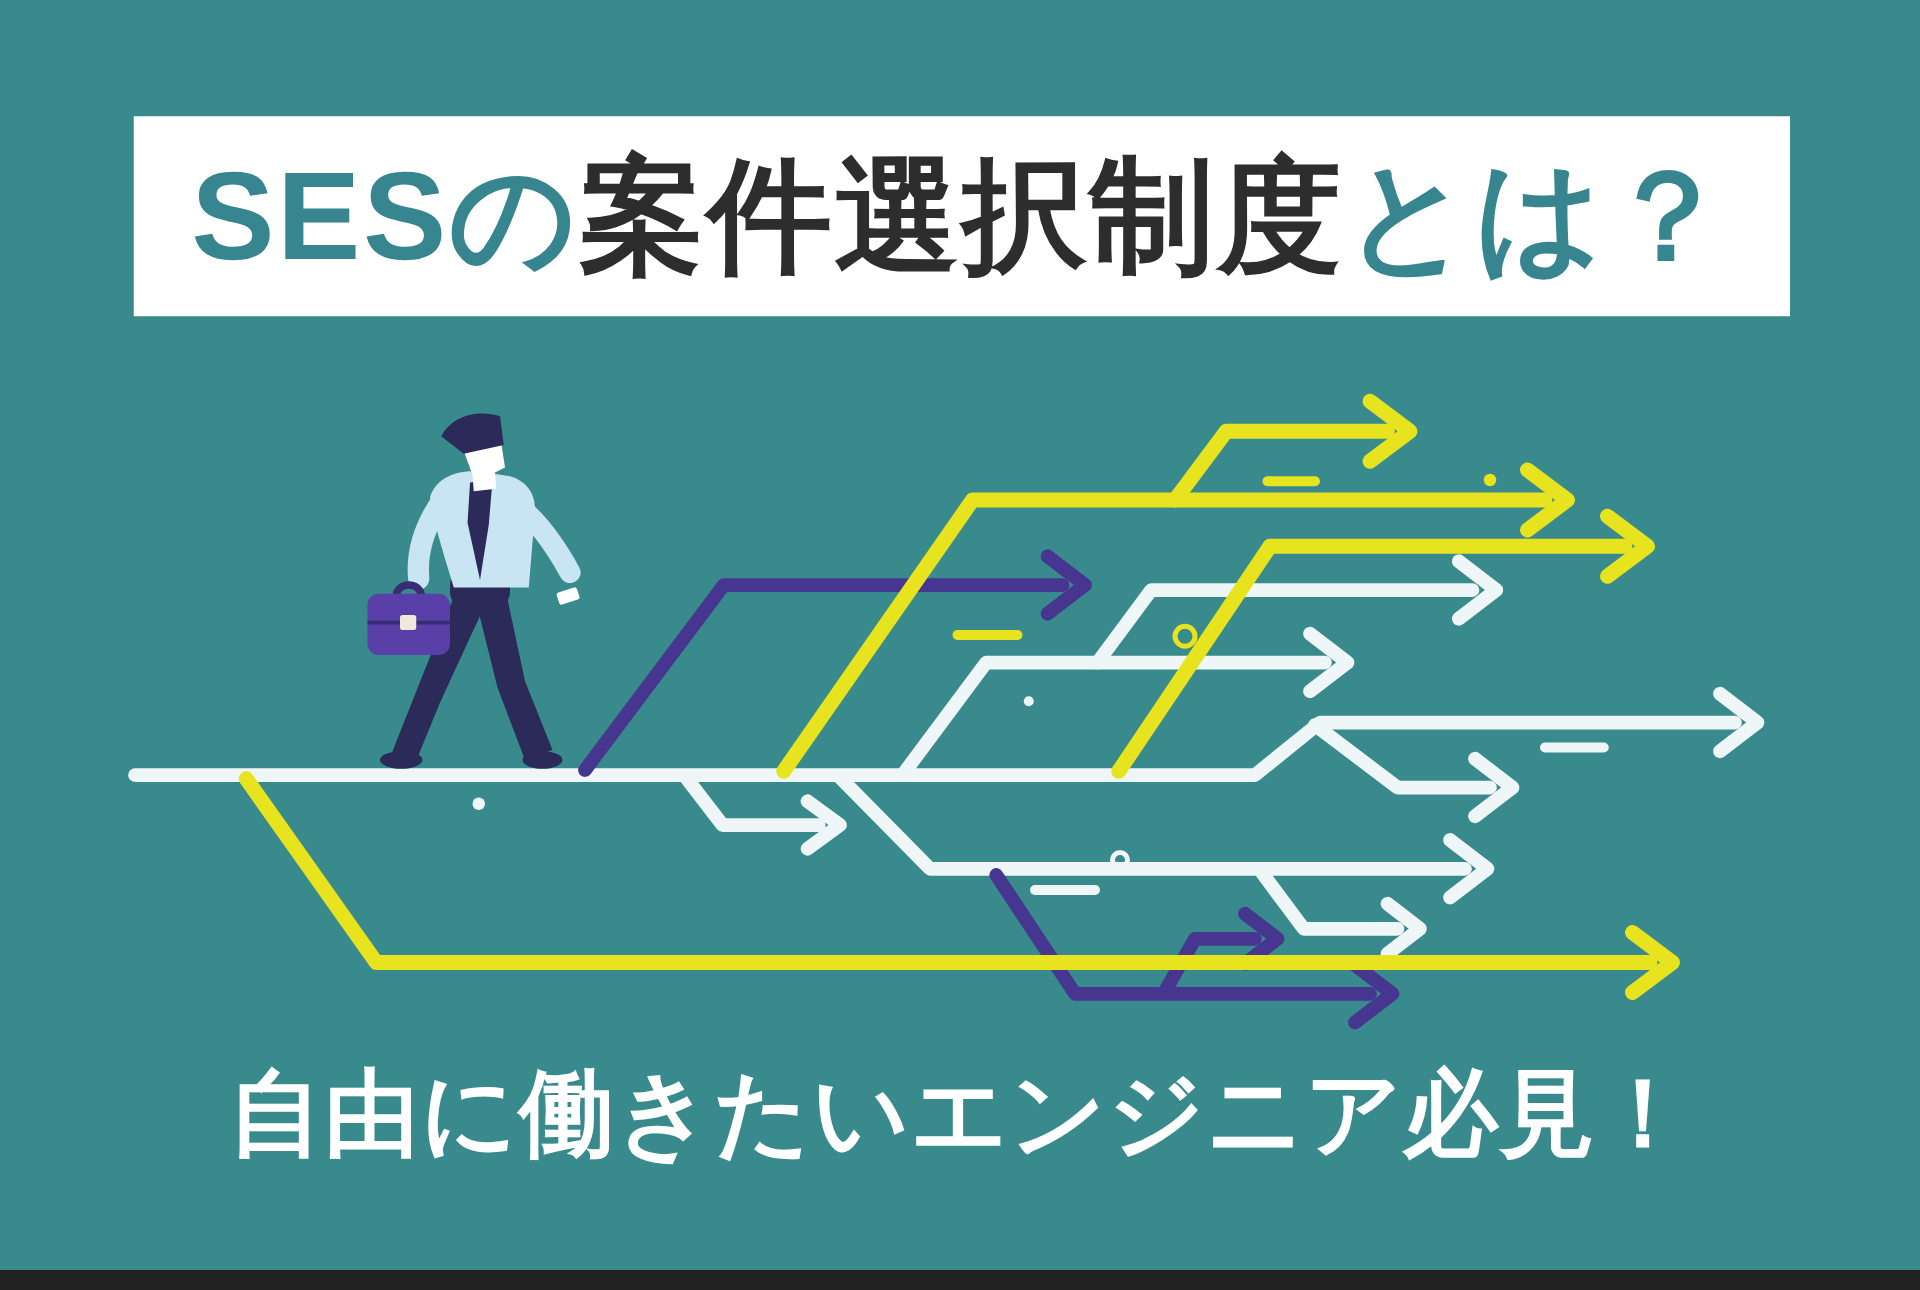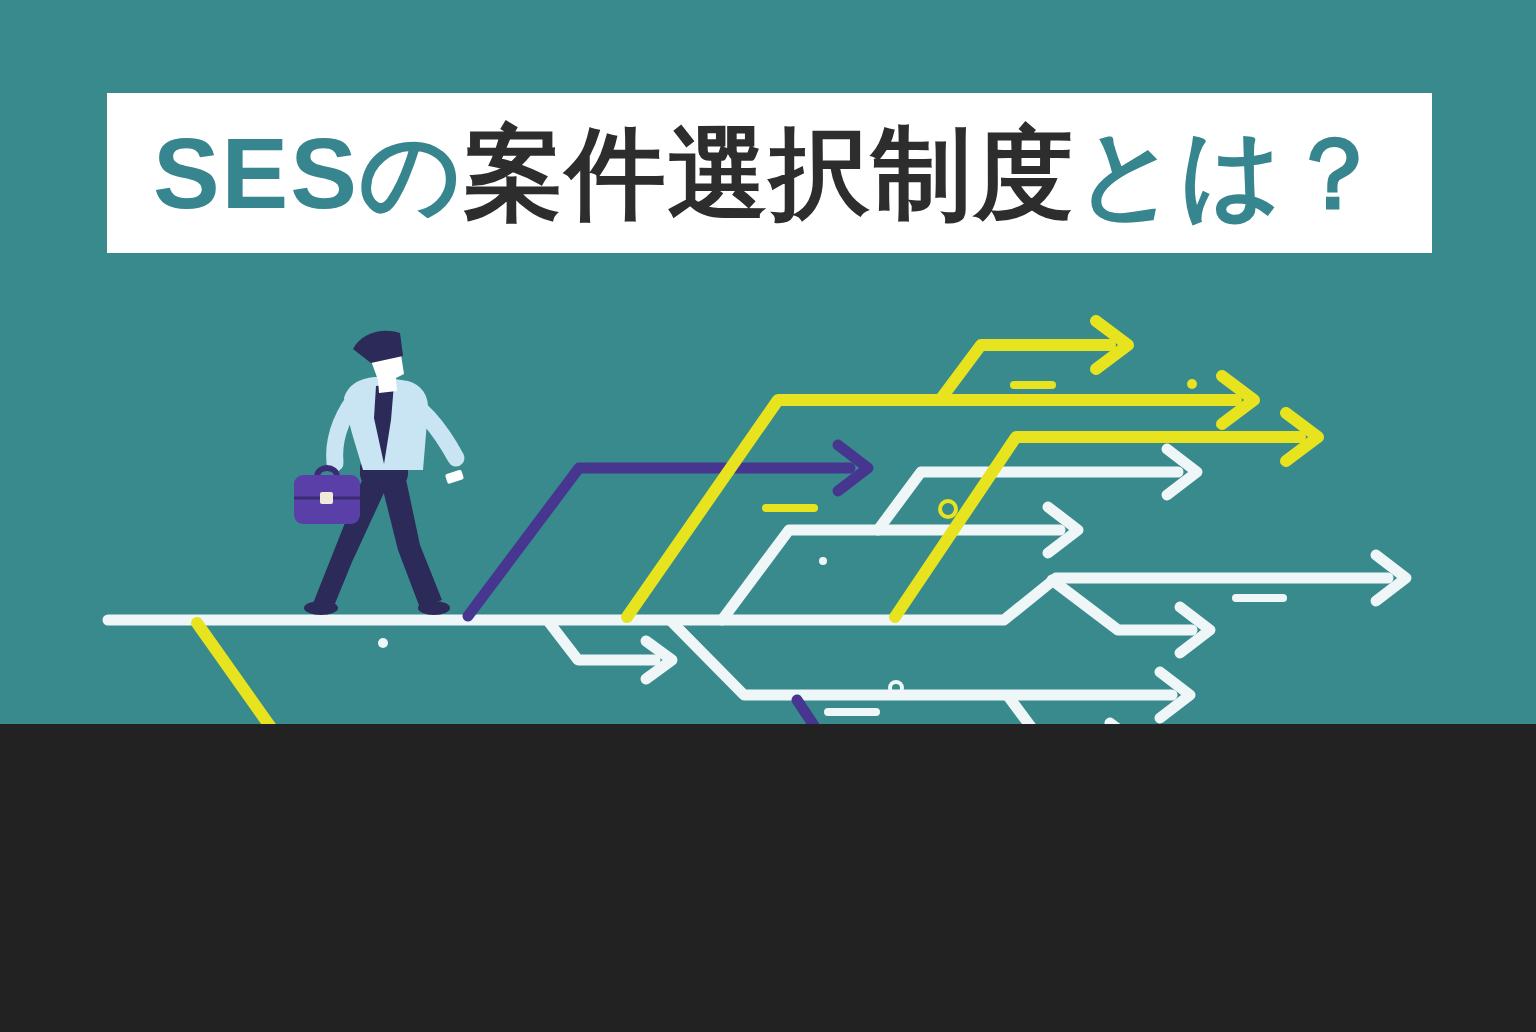--- a/index.html
+++ b/index.html
@@ -1,18 +1,18 @@
 <!DOCTYPE html>
 <html><head>
 <meta charset="utf-8">
 <style>
   html,body{margin:0;padding:0;background:#222;}
   .stage{
     position:relative;
-    width:1536px;height:724px;
+    width:1536px;height:1016px;
     overflow:hidden;
     background:var(--bg,#398a8c);
     font-family:"Liberation Sans","DejaVu Sans",sans-serif;
   }
   .banner{
     position:absolute;
     left:107px;top:93px;
     width:1325px;height:160px;
     background:var(--banner,#ffffff);
     display:flex;align-items:center;justify-content:center;
@@ -112,13 +112,14 @@
       <path class="fill-navy" d="M376,386 L394,384 L391,420 L384,464 L374,418 Z"></path>
       <path class="fill-face" d="M370,358 L398,335 L404,374 L396,378 L397,391 L379,393 L378,380 Z"></path>
       <path class="fill-navy" d="M353,349 C361,333 382,327 400,333 L403,356 L371,363 Z"></path>
       <path d="M317,477 C317,465 337,465 337,477" fill="none" stroke="var(--caseDark,#3a2c72)" stroke-width="6"></path>
       <rect x="294" y="475" width="66" height="49" rx="9" fill="var(--case,#5b3fa8)"></rect>
       <path d="M294,498 L360,498" stroke="var(--caseDark,#3a2c72)" stroke-width="3"></path>
       <rect x="320" y="492" width="13" height="12" rx="2" fill="var(--clasp,#efe9da)"></rect>
     </g>
   </svg>
 
+  <div class="footer-text">自由に働きたいエンジニア必見！</div>
 </div>
 
 </body></html>

